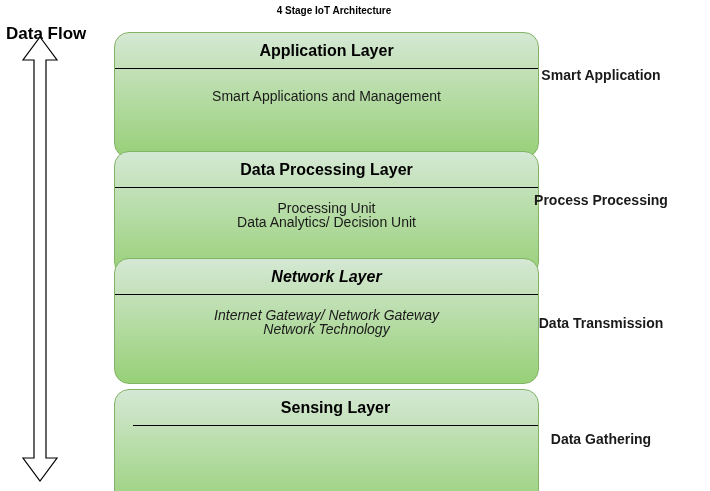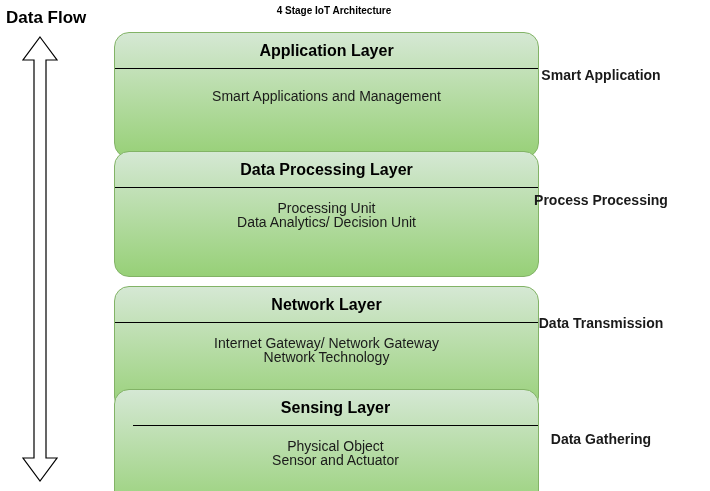--- a/index.html
+++ b/index.html
@@ -12,21 +12,21 @@
   }
   html,body{margin:0;padding:0;}
   body{font-family:"Liberation Sans", sans-serif; background:var(--background);}
   .stage{
     position:relative;
     width:710px;height:491px;
     background:var(--background);
     overflow:hidden;
   }
   .data-flow-label{
-    position:absolute;left:6px;top:8px;
+    position:absolute;left:6px;top:24px;
     font-size:17px;font-weight:bold;color:#000;
     white-space:nowrap;
   }
   .flow-arrow{
     position:absolute;left:22px;top:36px;
   }
   .diagram-title{
     position:absolute;left:114px;top:5px;width:440px;
     text-align:center;font-size:10px;font-weight:bold;color:#000;
     white-space:nowrap;
@@ -53,21 +53,21 @@
     align-items:center;justify-content:center;
     padding-bottom:8px;
   }
   .layer-body span{
     font-size:14px;line-height:14px;color:var(--text);
     white-space:nowrap;
   }
   .layer-body span:empty{display:none;}
   .layer-1{top:32px;}
   .layer-2{top:151px;}
-  .layer-3{top:286px;}
+  .layer-3{top:258px;font-style:italic;}
   .layer-4{top:389px;padding-left:18px;}
   .stage-label{
     position:absolute;left:522px;width:158px;
     text-align:center;font-size:14px;color:var(--text);
     white-space:nowrap;
     font-weight:bold;
   }
   .stage-label-1{top:67px;}
   .stage-label-2{top:192px;}
   .stage-label-3{top:315px;}
@@ -105,24 +105,20 @@
   <div class="layer layer-3">
     <div class="layer-header">Network Layer</div>
     <div class="layer-body">
       <span>Internet Gateway/ Network Gateway</span>
       <span>Network Technology</span>
     </div>
   </div>
 
   <div class="layer layer-4">
     <div class="layer-header">Sensing Layer</div>
-    <div class="layer-body">
-      <span>Physical Object</span>
-      <span>Sensor and Actuator</span>
-    </div>
   </div>
 
   <div class="stage-label stage-label-1">Smart Application</div>
   <div class="stage-label stage-label-2">Process Processing</div>
   <div class="stage-label stage-label-4">Data Gathering</div>
   <div class="stage-label stage-label-3">Data Transmission</div>
 
 </div>
 
 </body></html>

